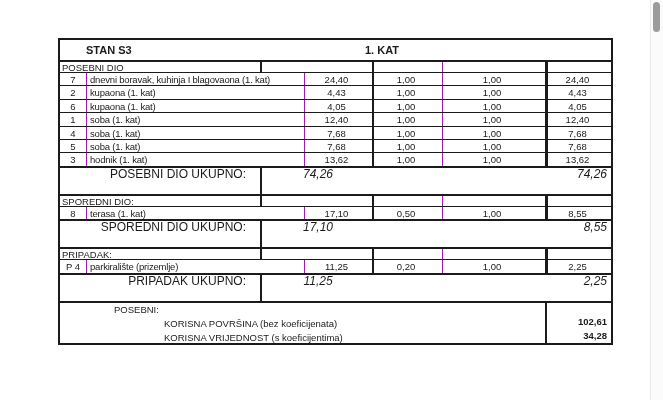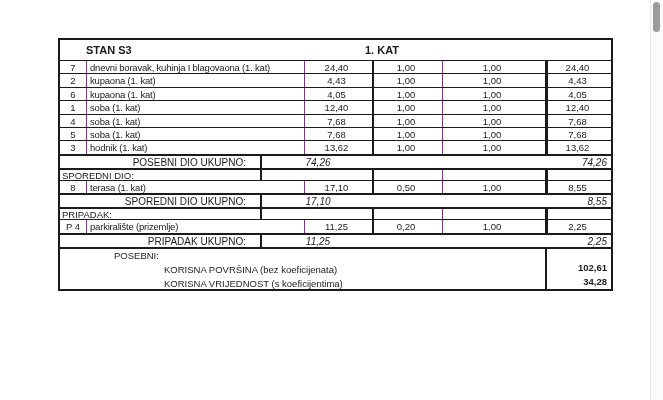--- a/index.html
+++ b/index.html
@@ -48,21 +48,21 @@
   .r-section{height:12px;font-size:9.5px;line-height:12px;}
   .sec-label{padding-left:2px;white-space:nowrap;}
 
   
   .r-item{height:13.4px;font-size:9.5px;line-height:13.4px;}
   .c-num{text-align:center;}
   .c-name{padding-left:3px;white-space:nowrap;letter-spacing:-0.2px;}
   .c-val{text-align:center;padding-right:4px;}
 
   
-  .r-total{height:14px;font-size:10px;line-height:13.6px;}
+  .r-total{height:28px;font-size:12px;line-height:13.6px;}
   .t-label{text-align:right;padding-right:14px;white-space:nowrap;}
   .t-merged{position:relative;}
   .t-area{position:absolute;left:0;top:0;width:112px;text-align:center;font-style:italic;}
   .t-value{position:absolute;right:4px;top:0;font-style:italic;}
 
   
   .r-summary{height:42px;font-size:9.5px;}
   .sum-left{padding-top:0;}
   .sum-line{height:14px;line-height:14px;white-space:nowrap;}
   .sum-line.l0{padding-left:54px;}
@@ -87,20 +87,27 @@
 
   <div class="doc-table">
 
     <div class="row r-title">
       <span class="title-left">STAN S3</span>
       <span class="title-right">1. KAT</span>
     </div>
 
 
     <div>
+        <div class="row r-section bt2">
+          <div class="cell sec-label" style="grid-column: 1 / 3;">POSEBNI DIO</div>
+          <div class="cell bl2" style="grid-column: 3 / 5;"></div>
+          <div class="cell bl2" style="grid-column: 5 / 6;"></div>
+          <div class="cell bl1" style="grid-column: 6 / 7;"></div>
+          <div class="cell bl3" style="grid-column: 7 / 8;"></div>
+        </div>
         <div class="row r-item bt1">
           <div class="cell c-num" style="grid-column: 1 / 2;">7</div>
           <div class="cell c-name bl1" style="grid-column: 2 / 4;">dnevni boravak, kuhinja I blagovaona (1. kat)</div>
           <div class="cell c-val bl1" style="grid-column: 4 / 5;">24,40</div>
           <div class="cell c-val bl2" style="grid-column: 5 / 6;">1,00</div>
           <div class="cell c-val bl1" style="grid-column: 6 / 7;">1,00</div>
           <div class="cell c-val bl3" style="grid-column: 7 / 8;">24,40</div>
         </div>
         <div class="row r-item bt1">
           <div class="cell c-num" style="grid-column: 1 / 2;">2</div>

